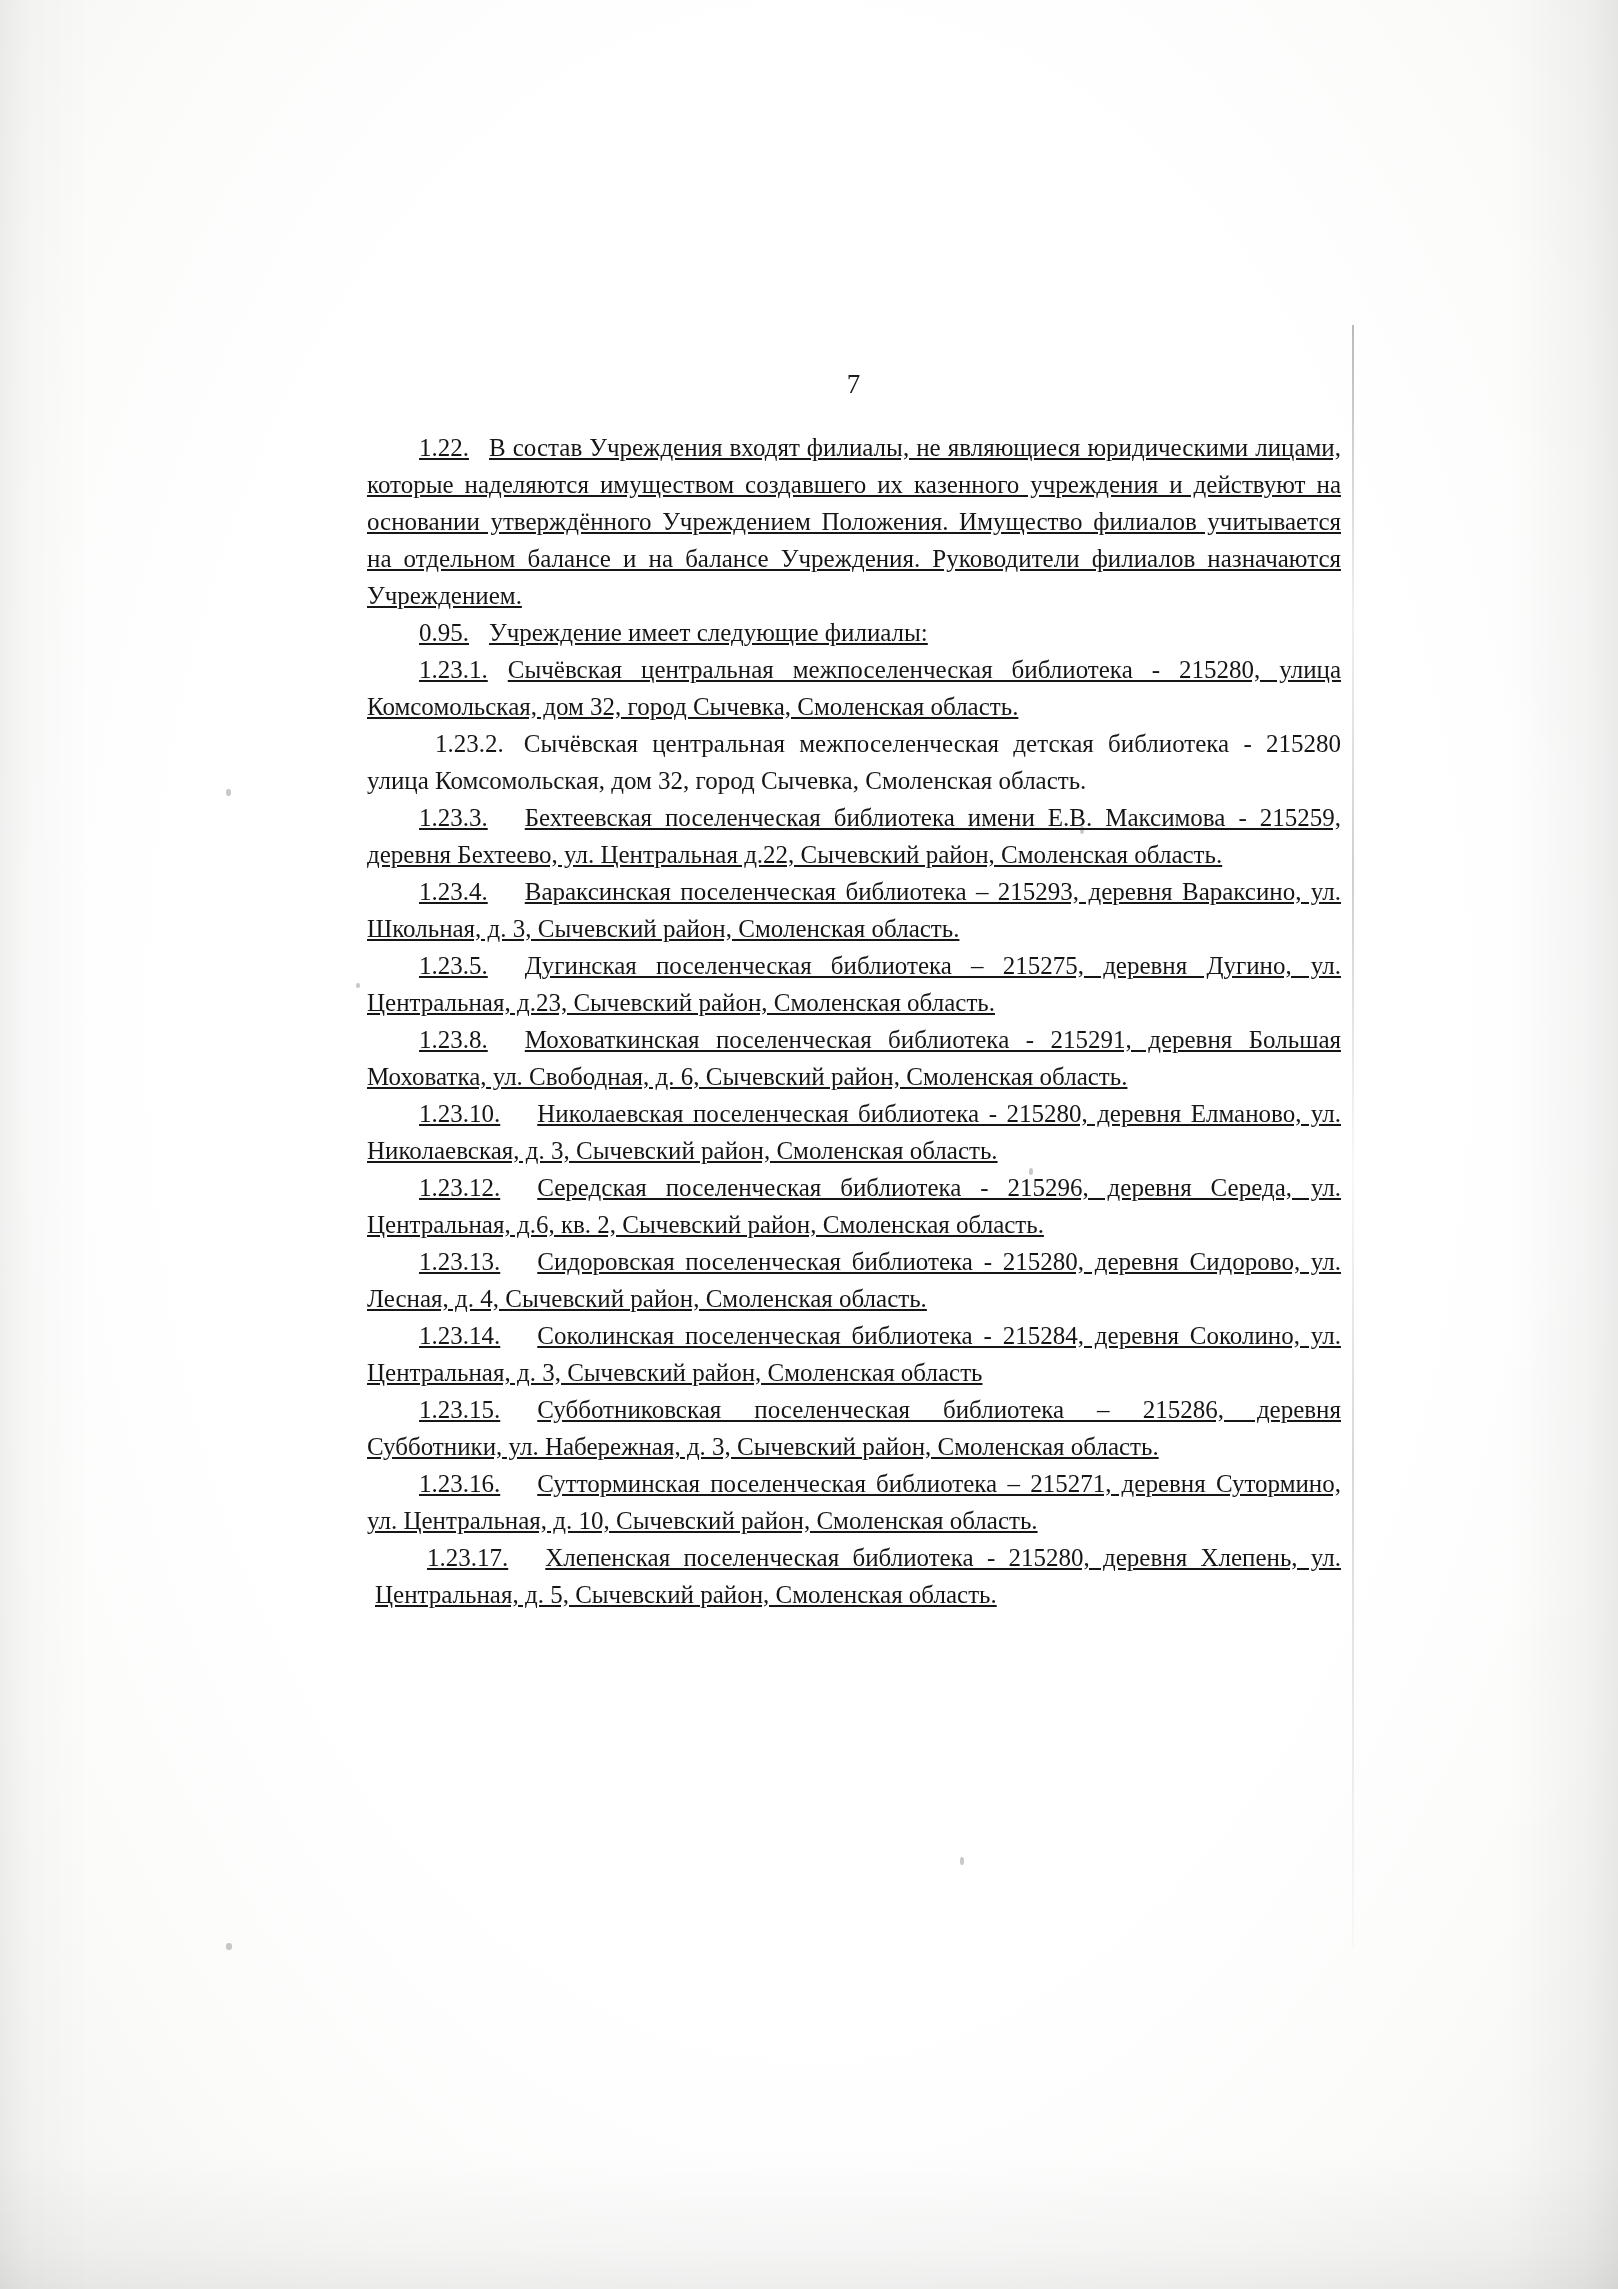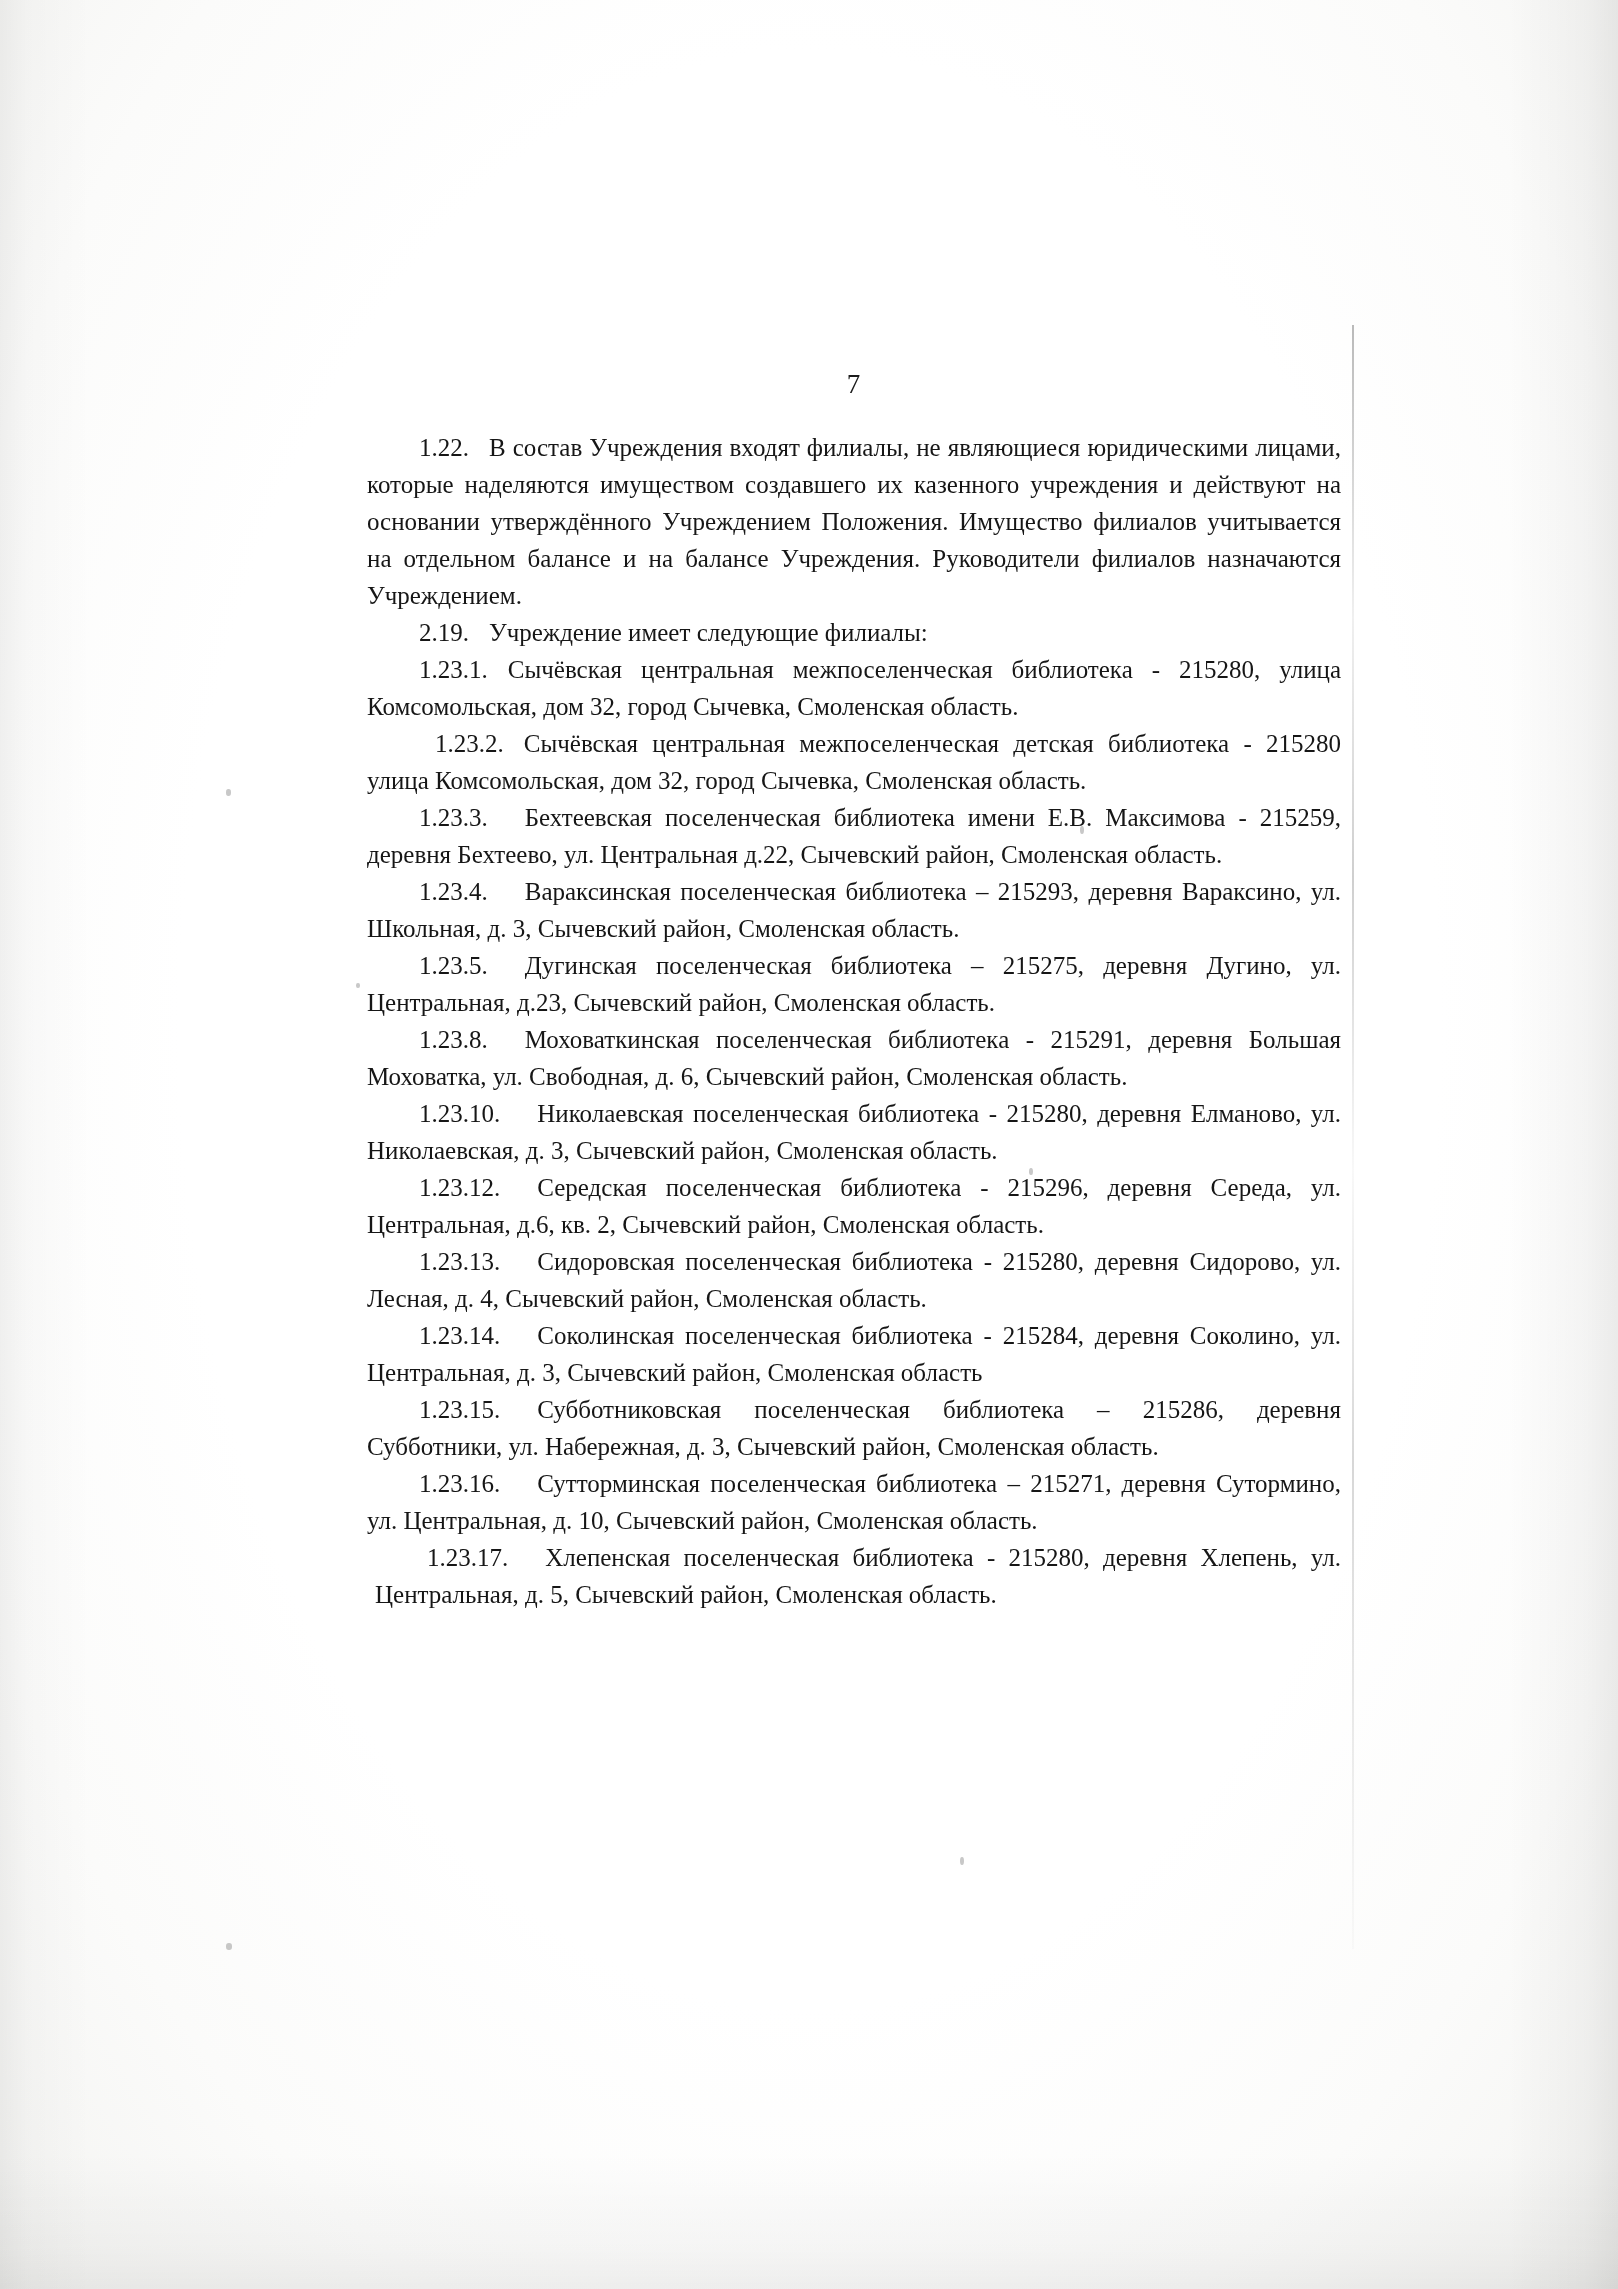--- a/index.html
+++ b/index.html
@@ -103,20 +103,21 @@
     color: #161616;
   }
 
   .body-text p {
     margin: 0;
     padding: 0;
     text-align: justify;
   }
   .body-text p.indent {
     text-indent: 52px;
+    text-decoration: underline;
   }
   .body-text p.indent-big {
     text-indent: 68px;
   }
   
   .body-text p:last-child {
     text-align: justify;
     margin-left: 8px;
   }
 
@@ -138,21 +139,21 @@
 <div class="speck" style="left:1029px;top:1168px;width:3.7px;height:7.4px;"></div>
 <div class="speck" style="left:960px;top:1857px;width:3.7px;height:8.3px;"></div>
 <div class="speck" style="left:226px;top:1943px;width:5.5px;height:6.5px;"></div>
 
 <div class="page-number">7</div>
 
 <div class="body-text">
 
   <p class="indent"><span>1.22.</span><span class="num-gap-1"></span><span>В состав Учреждения входят филиалы, не являющиеся юридическими лицами, которые наделяются имуществом создавшего их казенного учреждения и действуют на основании утверждённого Учреждением Положения. Имущество филиалов учитывается на отдельном балансе и на балансе Учреждения. Руководители филиалов назначаются Учреждением.</span></p>
 
-  <p class="indent"><span>2.19.</span><span class="num-gap-1"></span><span>Учреждение имеет следующие филиалы:</span></p>
+  <p class="indent"><span>0.95.</span><span class="num-gap-1"></span><span>Учреждение имеет следующие филиалы:</span></p>
 
   <p class="indent"><span>1.23.1.</span><span class="num-gap-1"></span><span>Сычёвская центральная межпоселенческая библиотека - 215280, улица Комсомольская, дом 32, город Сычевка, Смоленская область.</span></p>
 
   <p class="indent-big"><span>1.23.2.</span><span class="num-gap-1"></span><span>Сычёвская центральная межпоселенческая детская библиотека - 215280 улица Комсомольская, дом 32, город Сычевка, Смоленская область.</span></p>
 
   <p class="indent"><span>1.23.3.</span><span class="num-gap-2"></span><span>Бехтеевская поселенческая библиотека имени Е.В. Максимова - 215259, деревня Бехтеево,  ул. Центральная д.22, Сычевский район, Смоленская область.</span></p>
 
   <p class="indent"><span>1.23.4.</span><span class="num-gap-2"></span><span>Вараксинская поселенческая библиотека – 215293, деревня Вараксино, ул. Школьная, д. 3,  Сычевский район, Смоленская область.</span></p>
 
   <p class="indent"><span>1.23.5.</span><span class="num-gap-2"></span><span>Дугинская поселенческая библиотека – 215275, деревня Дугино, ул. Центральная, д.23, Сычевский район, Смоленская область.</span></p>

